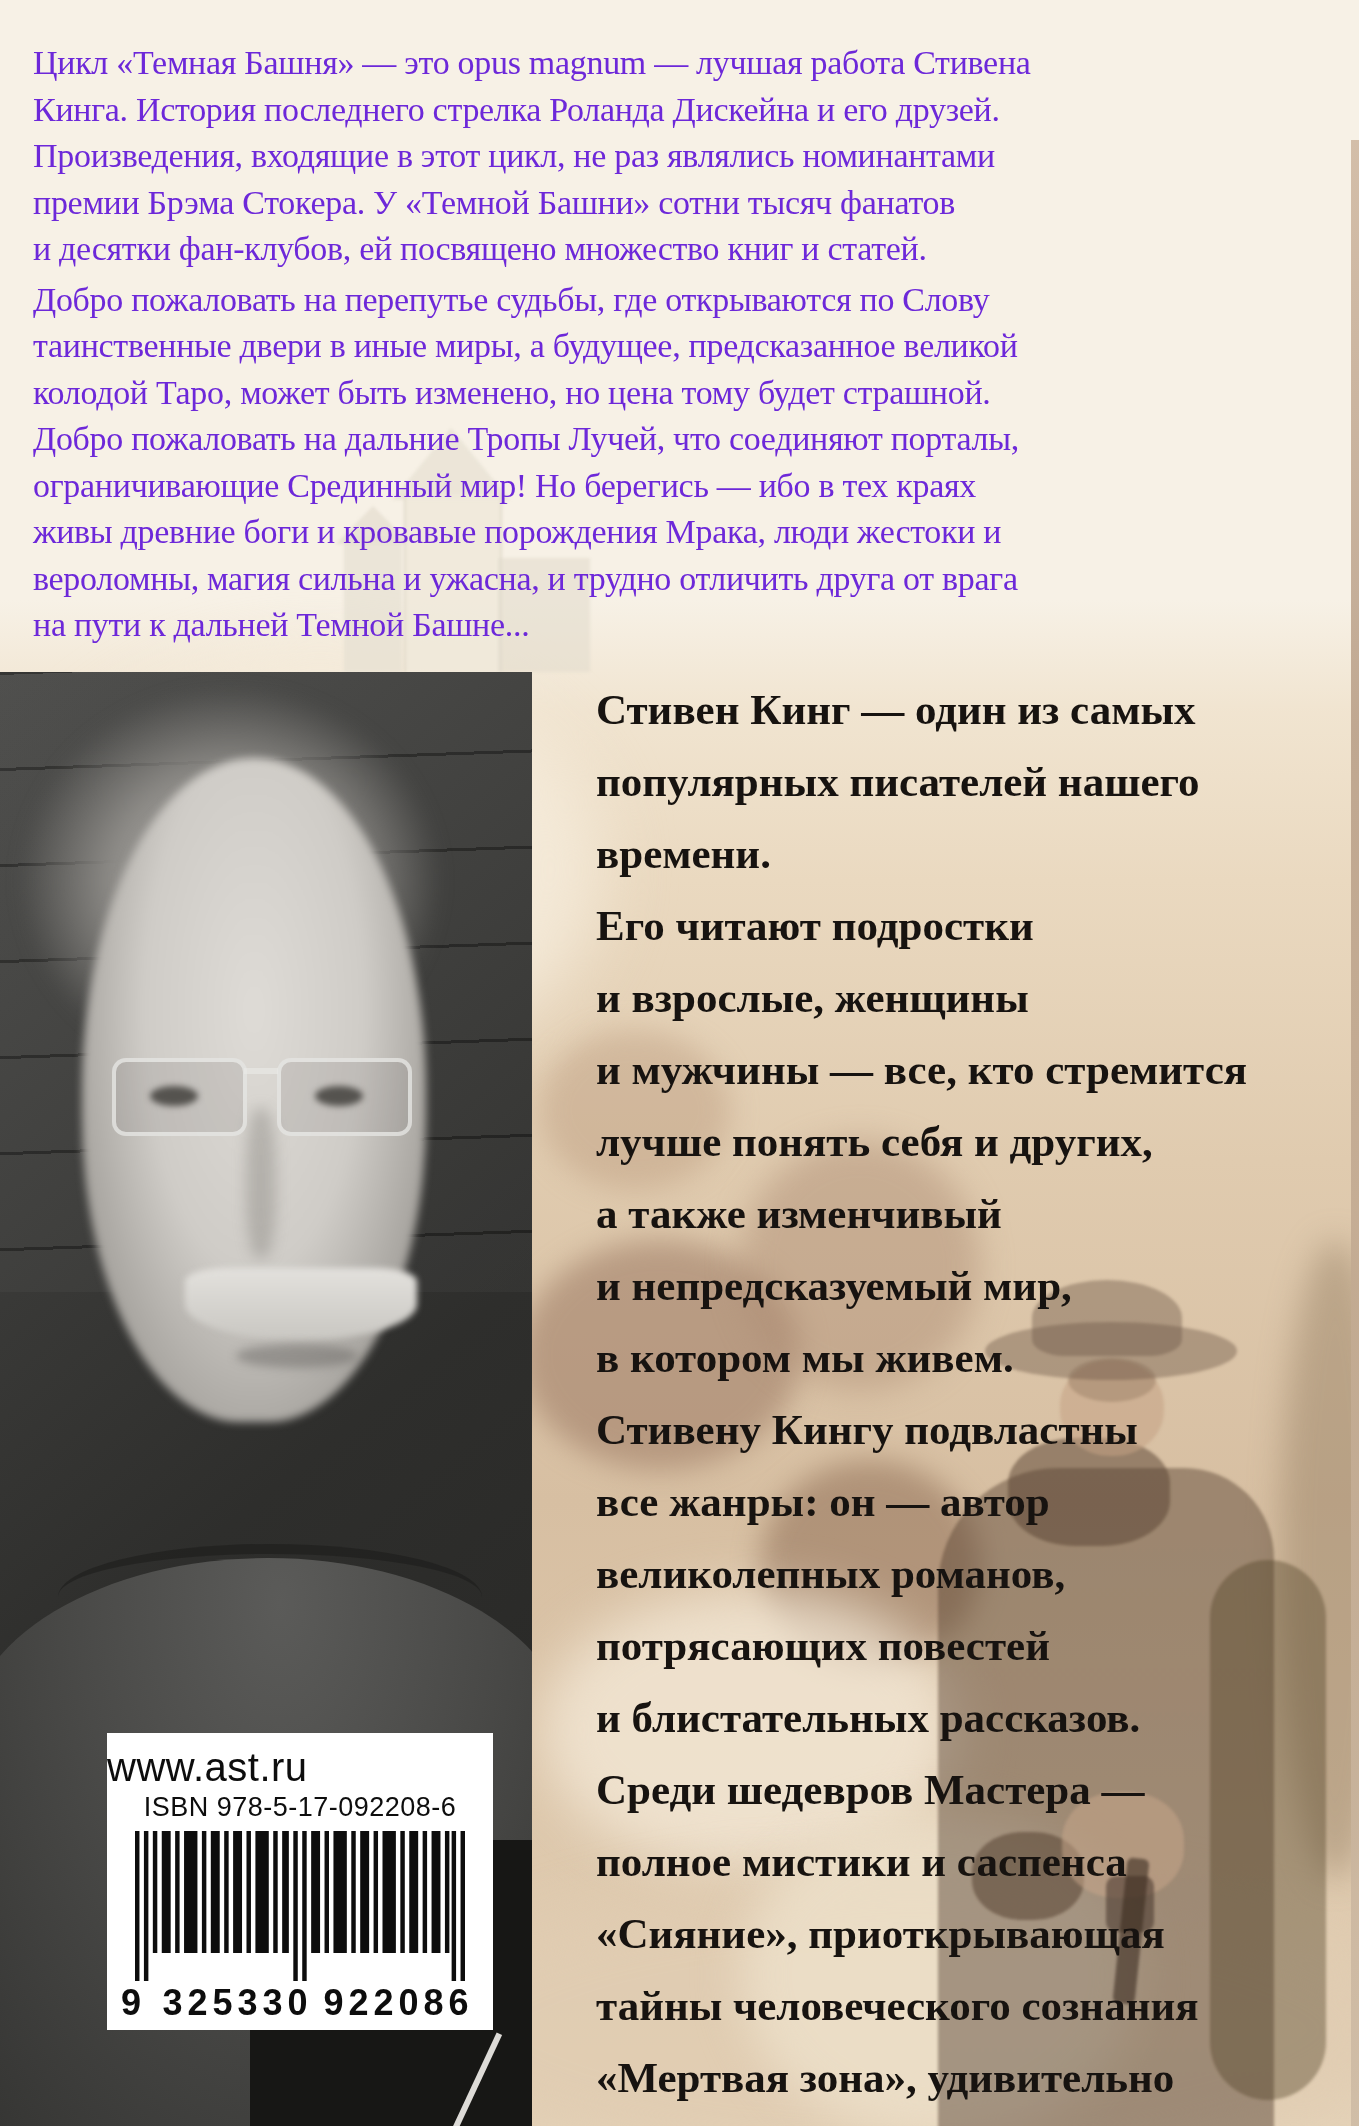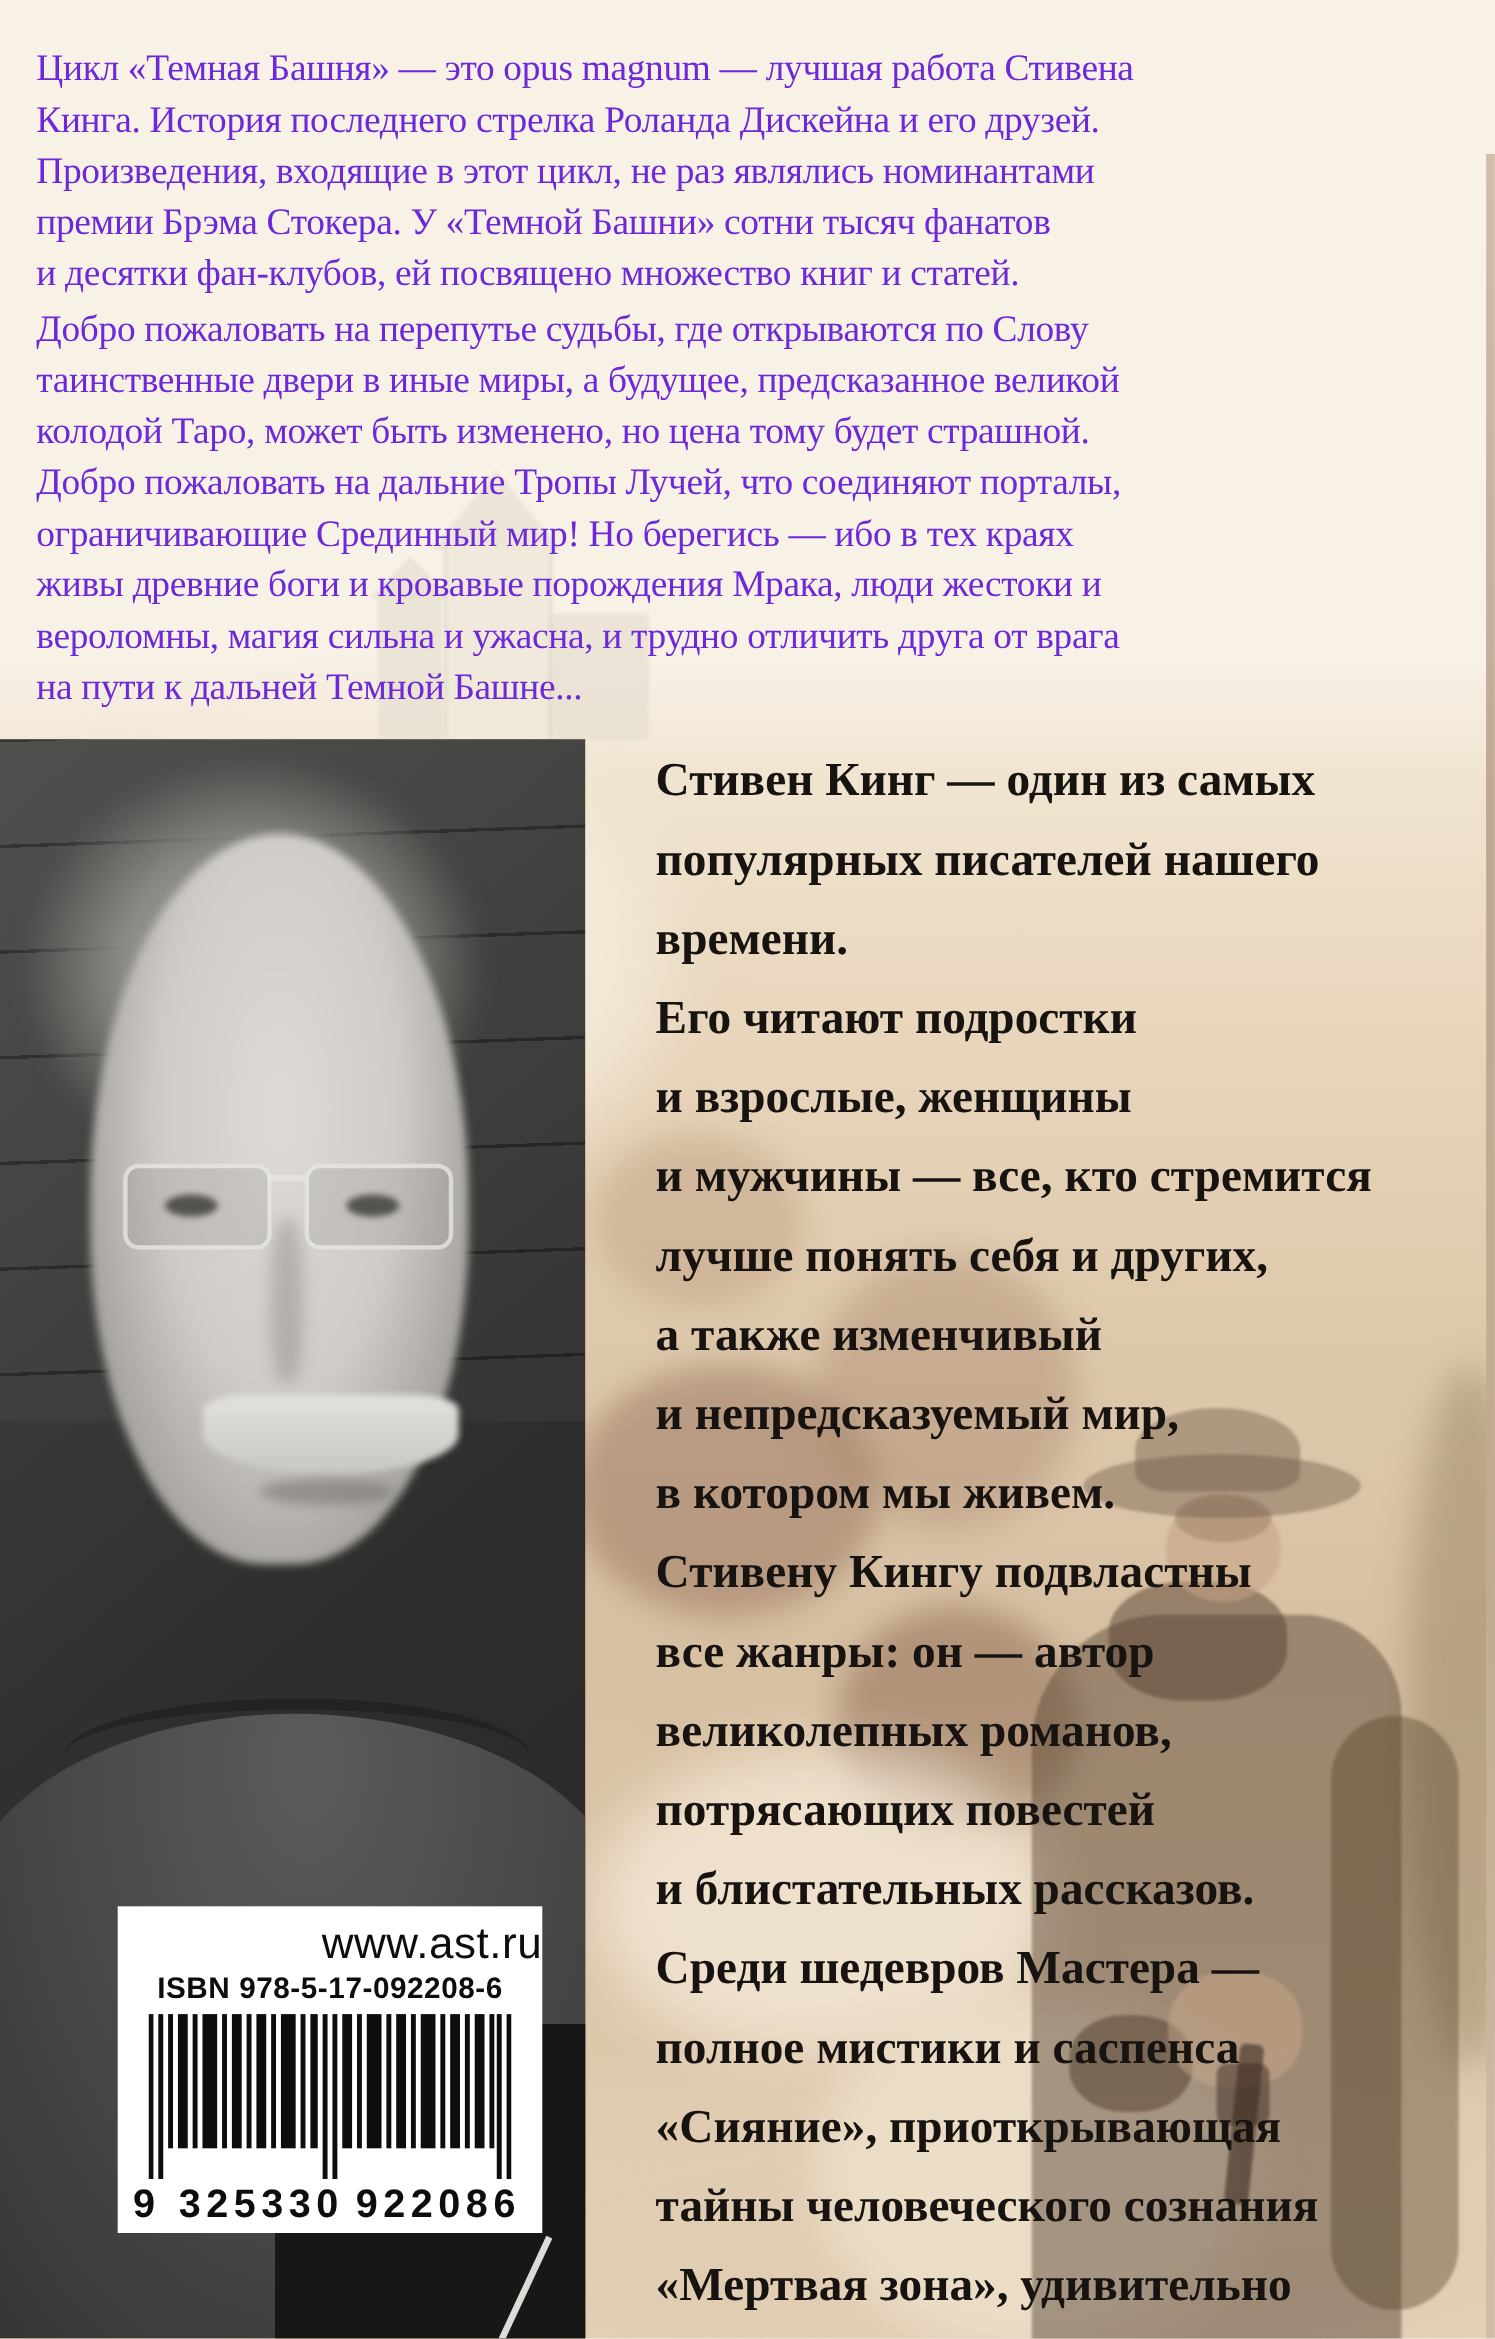--- a/index.html
+++ b/index.html
@@ -82,22 +82,22 @@
     background:radial-gradient(ellipse at 52% 8%,#5b5b59 0%,#4a4a48 45%,#343432 100%);}
   .ph-collar{left:58px;top:872px;width:424px;height:96px;border-top:10px solid rgba(28,28,26,.55);border-radius:50%;}
   .ph-guitar{left:250px;top:1168px;width:300px;height:290px;background:#17171五5;background:#171715;border-radius:60% 0 0 0;}
   .ph-guitar-edge{left:452px;top:1352px;width:6px;height:210px;background:#dddbd7;transform:rotate(25deg);}
   
   .blurb{position:absolute;left:596px;top:674px;width:762px;z-index:5;
     color:#171310;font-weight:bold;font-size:43px;line-height:72px;white-space:pre;}
   
   .barcode-box{position:absolute;left:107px;top:1733px;width:386px;height:297px;background:#ffffff;z-index:6;
     font-family:"Liberation Sans",sans-serif;color:#0d0d0d;}
-  .site{margin-top:12px;text-align:right;font-size:40px;letter-spacing:0.5px;}
-  .isbn{margin-top:2px;text-align:center;font-size:27px;font-weight:bold;letter-spacing:0.5px;}
+  .site{margin-top:12px;text-align:left;font-size:40px;letter-spacing:0.5px;}
+  .isbn{margin-top:2px;text-align:center;font-size:27px;font-weight:normal;letter-spacing:0.5px;}
   .bars{display:block;margin:8px auto 0 auto;width:330px;height:150px;}
   .digits{position:absolute;left:14px;right:14px;bottom:6px;display:flex;align-items:baseline;
     font-size:36px;font-weight:bold;}
   .d9{width:36px;text-align:left;}
   .dg{flex:1;text-align:center;letter-spacing:5px;}
 </style>
 </head>
 <body>
 
 <div class="bg-scene">

